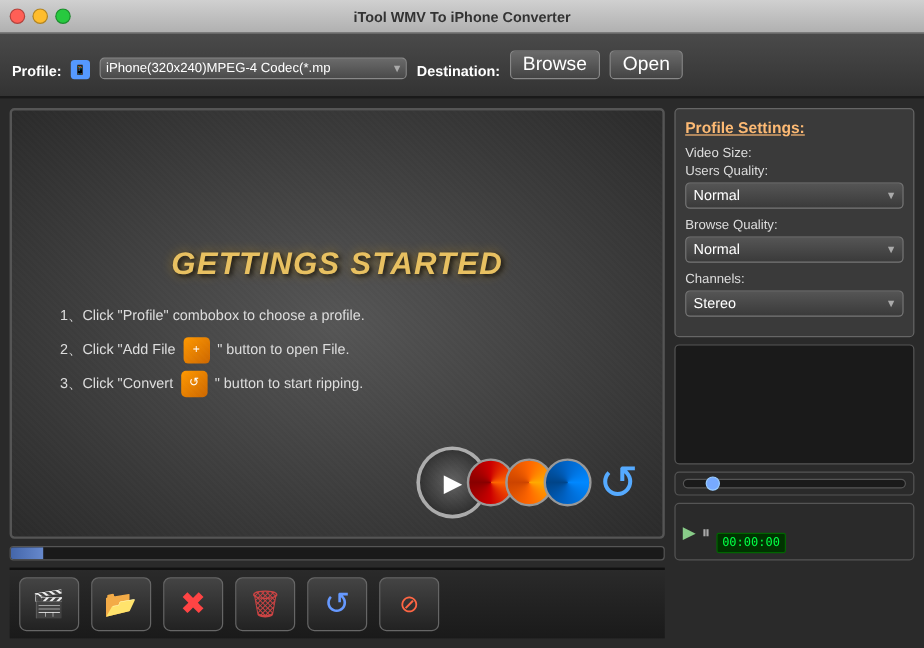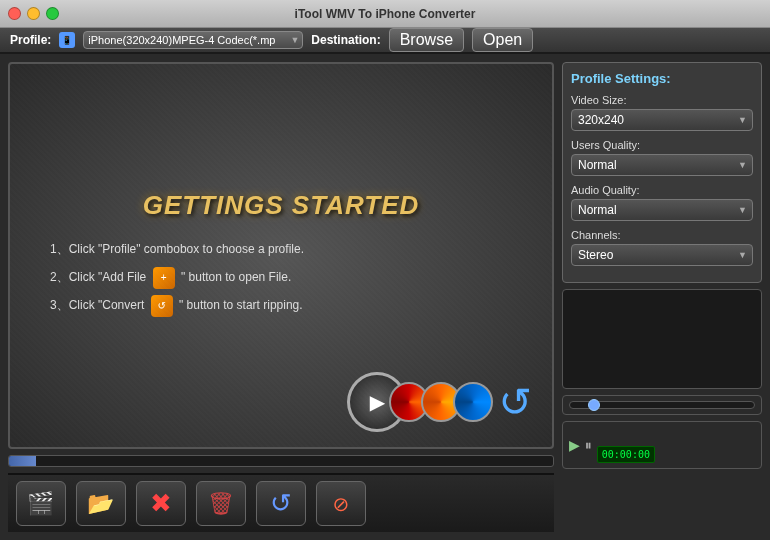--- a/index.html
+++ b/index.html
@@ -48,23 +48,23 @@
     .app-body {
       background: #2a2a2a;
       height: calc(540px - 28px);
       display: flex;
       flex-direction: column;
     }
 
     
     .profile-bar {
       background: linear-gradient(to bottom, #4a4a4a, #333);
-      padding: 0 10px;
-      display: flex;
-      align-items: center;
+      padding: 14px 10px;
+      display: flex;
+      align-items: flex-end;
       gap: 8px;
       border-bottom: 2px solid #1a1a1a;
     }
     .profile-label {
       color: #fff;
       font-weight: bold;
       font-size: 12px;
     }
     .profile-icon {
       width: 16px;
@@ -77,21 +77,21 @@
       font-size: 8px;
       color: white;
     }
     .profile-select {
       background: linear-gradient(to bottom, #6a6a6a, #4a4a4a);
       color: #fff;
       border: 1px solid #888;
       border-radius: 4px;
       padding: 2px 20px 2px 4px;
       font-size: 11px;
-      width: 220px;
+      width: 256px;
       -webkit-appearance: none;
       position: relative;
     }
     .select-wrapper {
       position: relative;
       display: inline-block;
     }
     .select-wrapper::after {
       content: '▼';
       position: absolute;
@@ -282,24 +282,25 @@
       flex-direction: column;
       gap: 6px;
     }
     .settings-box {
       background: #3a3a3a;
       border: 1px solid #666;
       border-radius: 4px;
       padding: 8px;
     }
     .settings-title {
-      color: #7dd3fc;
+      color: #fdba74;
       font-weight: bold;
       font-size: 13px;
       margin-bottom: 8px;
+      text-decoration: underline;
     }
     .setting-label {
       color: #ddd;
       font-size: 11px;
       margin-bottom: 3px;
     }
     .setting-select-wrapper {
       position: relative;
       margin-bottom: 8px;
     }
@@ -455,34 +456,29 @@
         <button class="tool-btn icon-refresh" title="Refresh" style="color:#6699ff;font-size:26px;">↺</button>
         <button class="tool-btn icon-stop" title="Stop" style="color:#ff6644;font-size:20px;">⊘</button>
       </div>
     </div>
 
     <div class="settings-panel">
       <div class="settings-box">
         <div class="settings-title">Profile Settings:</div>
 
         <div class="setting-label">Video Size:</div>
-        <div class="setting-select-wrapper">
-          <select class="setting-select">
-            <option>320x240</option>
-          </select>
-        </div>
 
         <div class="setting-label">Users Quality:</div>
         <div class="setting-select-wrapper">
           <select class="setting-select">
             <option>Normal</option>
           </select>
         </div>
 
-        <div class="setting-label">Audio Quality:</div>
+        <div class="setting-label">Browse Quality:</div>
         <div class="setting-select-wrapper">
           <select class="setting-select">
             <option>Normal</option>
           </select>
         </div>
 
         <div class="setting-label">Channels:</div>
         <div class="setting-select-wrapper">
           <select class="setting-select">
             <option>Stereo</option>

